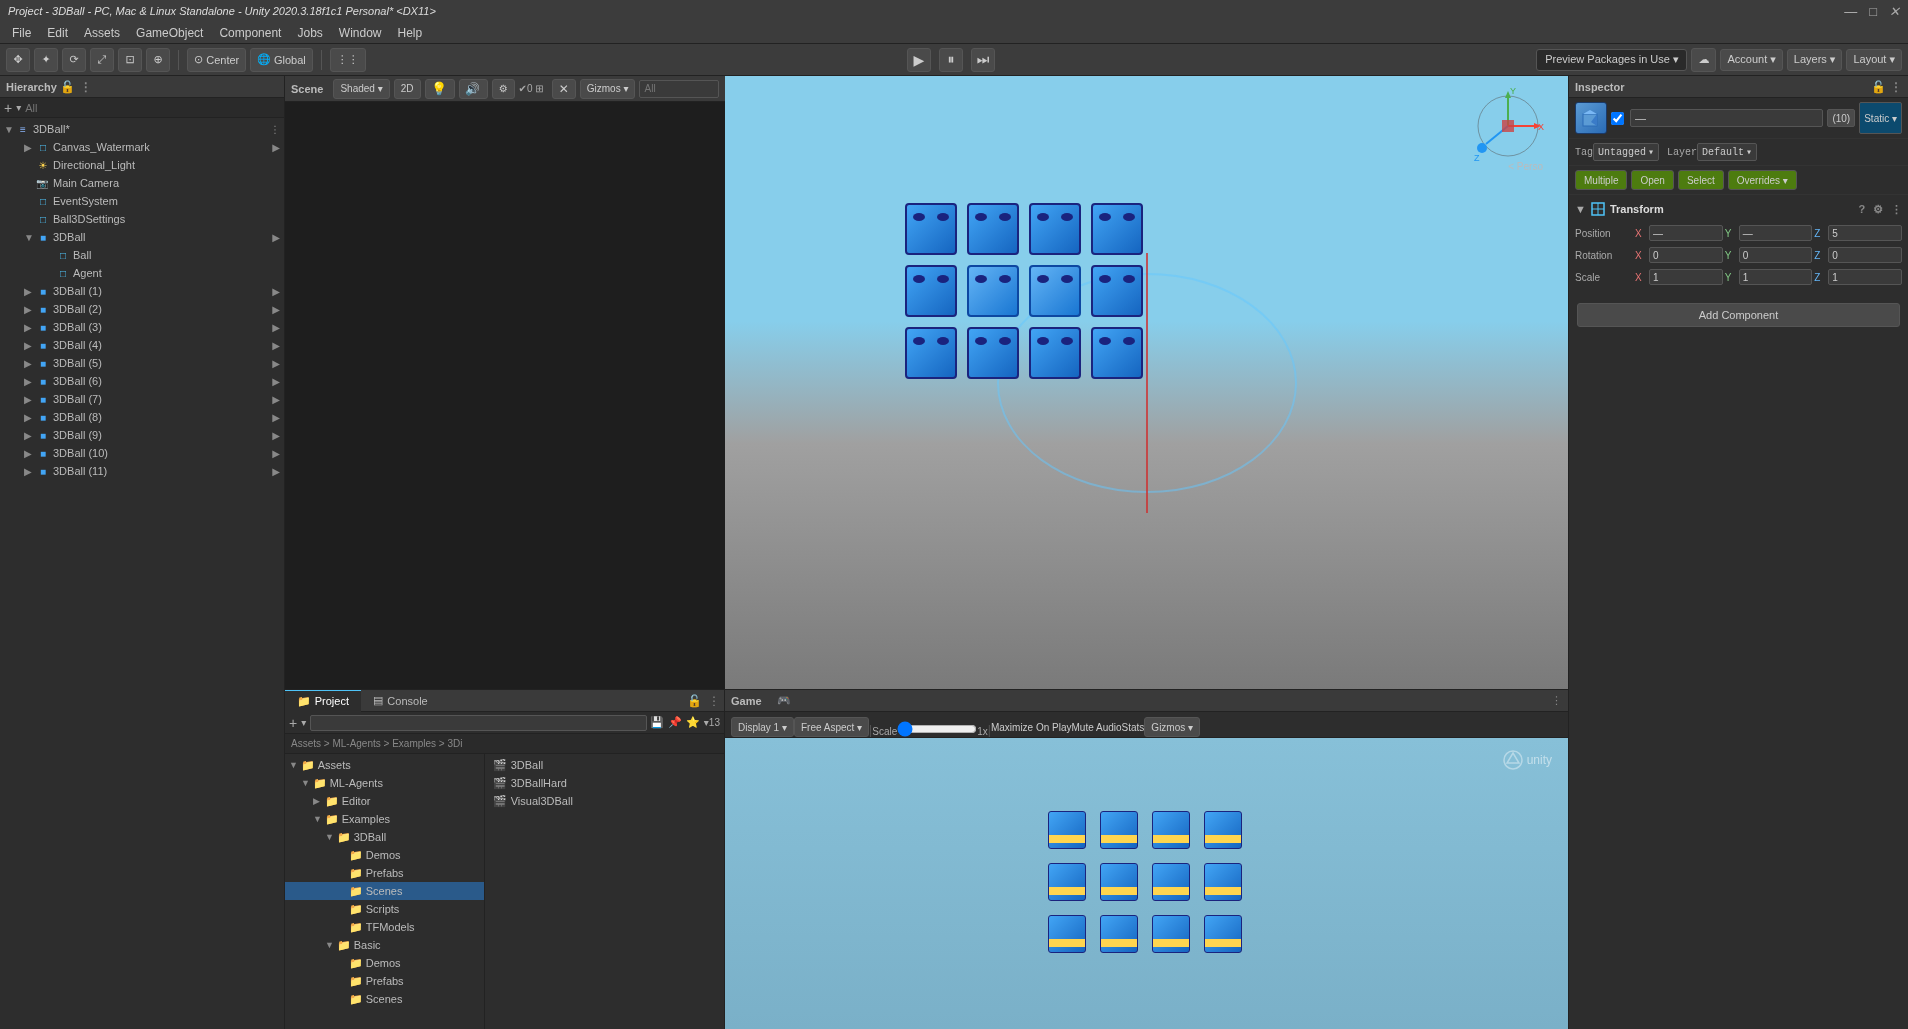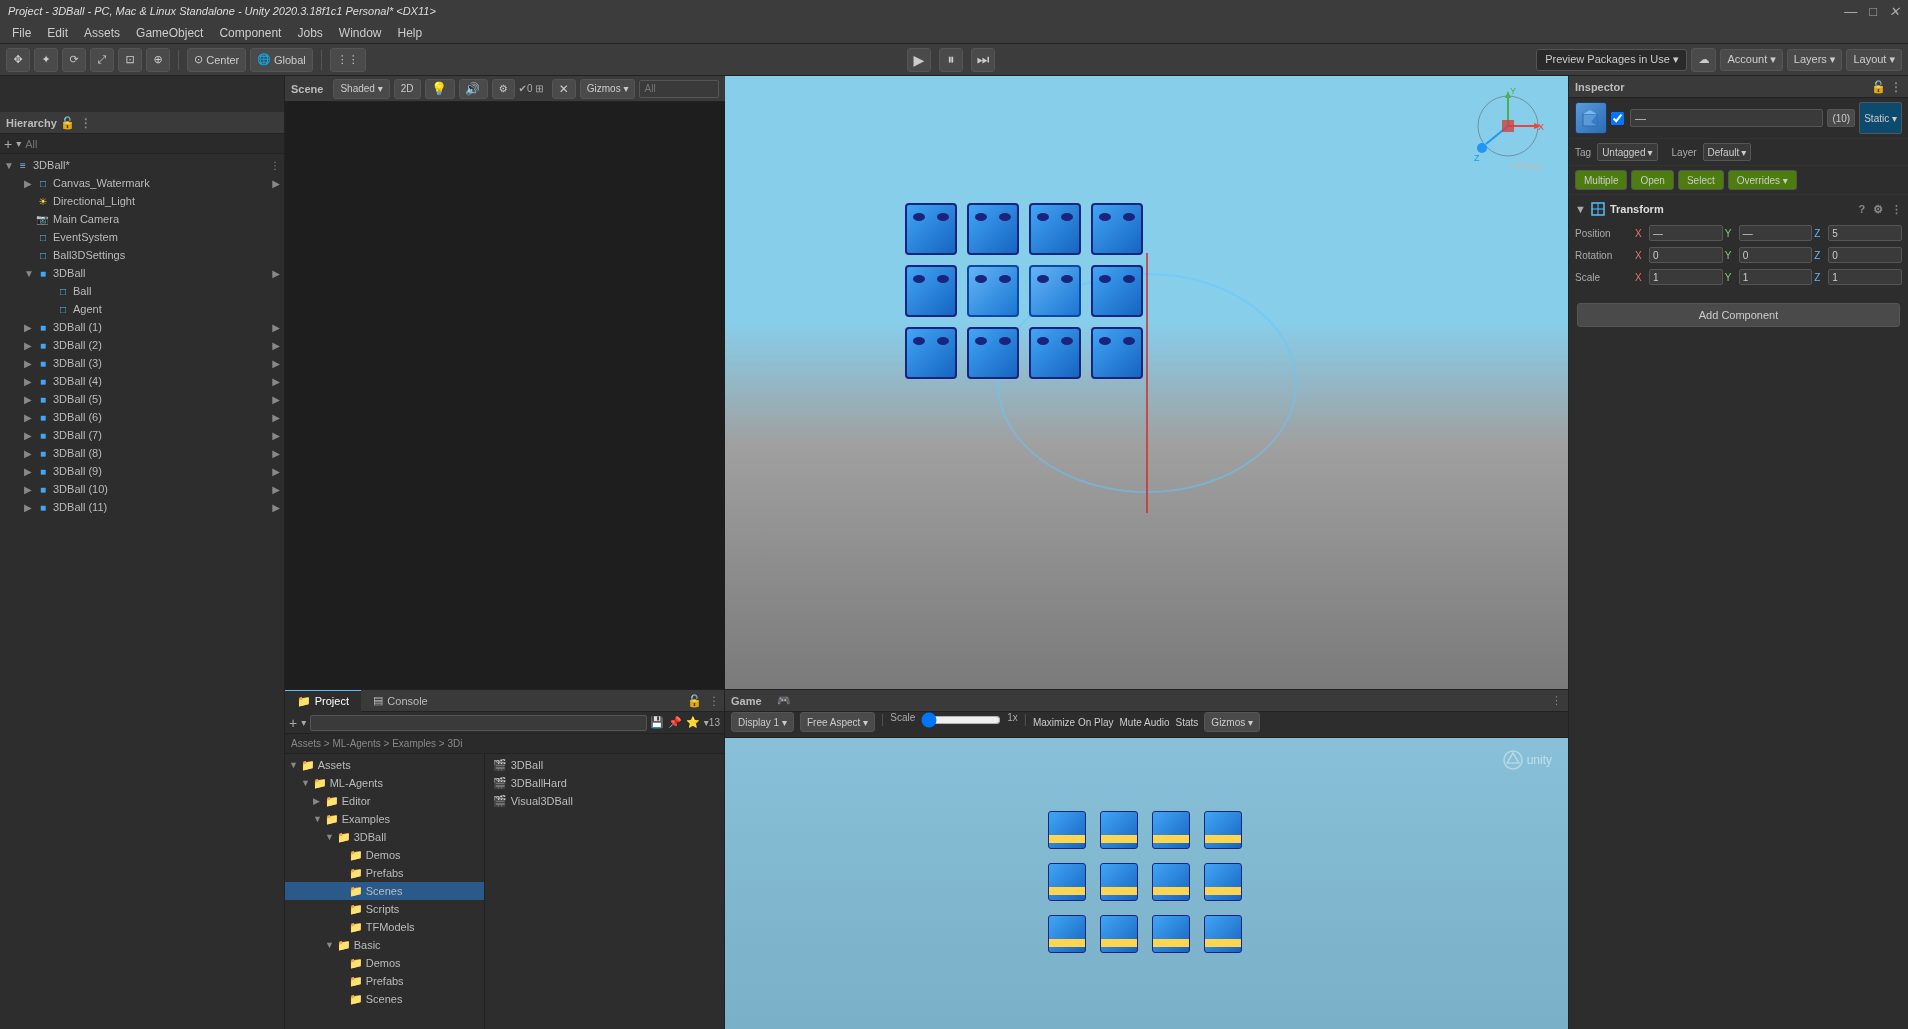--- a/index.html
+++ b/index.html
@@ -17,21 +17,21 @@
     .tool-btn { height: 24px; min-width: 24px; background: #4a4a4a; border: 1px solid #555; border-radius: 3px; color: #ccc; font-size: 11px; cursor: pointer; display: flex; align-items: center; justify-content: center; padding: 0 6px; gap: 3px; }
     .tool-sep { width: 1px; height: 20px; background: #555; margin: 0 4px; }
     .preview-pkg-btn { background: #2a2a2a; border: 1px solid #555; border-radius: 3px; height: 22px; padding: 0 8px; color: #ccc; font-size: 11px; cursor: pointer; }
     .dropdown-btn { background: #4a4a4a; border: 1px solid #555; border-radius: 3px; height: 22px; padding: 0 6px; color: #ccc; font-size: 11px; cursor: pointer; display: flex; align-items: center; gap: 3px; }
 
     
     #main-layout { display: flex; height: calc(1029px - 22px - 22px - 32px); }
 
     
     #hierarchy { width: 285px; background: #2d2d2d; border-right: 1px solid #222; display: flex; flex-direction: column; }
-    .panel-header { height: 22px; background: #3a3a3a; display: flex; align-items: center; padding: 0 6px; gap: 4px; border-bottom: 1px solid #222; font-size: 11px; font-weight: bold; color: #bbb; margin-top: 36px; }
+    .panel-header { height: 22px; background: #3a3a3a; display: flex; align-items: center; padding: 0 6px; gap: 4px; border-bottom: 1px solid #222; font-size: 11px; font-weight: bold; color: #bbb; }
     .panel-header .panel-icons { display: flex; gap: 4px; }
     .panel-header .panel-icon { color: #888; cursor: pointer; font-size: 12px; }
     .search-bar { height: 20px; background: #2a2a2a; border-bottom: 1px solid #222; display: flex; align-items: center; padding: 0 4px; gap: 4px; }
     .search-bar input { flex: 1; background: transparent; border: none; outline: none; color: #ccc; font-size: 11px; }
     .hierarchy-content { flex: 1; overflow-y: auto; padding: 2px 0; }
     .hier-item { display: flex; align-items: center; height: 18px; padding-left: 8px; cursor: pointer; font-size: 11px; color: #bbb; }
     .hier-item .arrow { width: 12px; color: #888; font-size: 10px; }
     .hier-item .icon { width: 14px; height: 14px; margin-right: 3px; display: inline-flex; align-items: center; justify-content: center; font-size: 10px; }
     .icon-scene { color: #8ab4f8; }
     .icon-go { color: #4fc3f7; }
@@ -69,31 +69,31 @@
     #project-files { flex: 1; overflow-y: auto; padding: 2px 0; }
     .file-item { display: flex; align-items: center; height: 18px; padding: 0 8px; cursor: pointer; font-size: 11px; color: #bbb; }
     .file-icon { margin-right: 4px; font-size: 11px; color: #4fc3f7; }
 
     
     #project-breadcrumb { height: 20px; background: #2a2a2a; display: flex; align-items: center; padding: 0 6px; font-size: 10px; color: #888; border-bottom: 1px solid #222; }
 
     
     #game-panel { flex: 1; background: #2d2d2d; display: flex; flex-direction: column; }
     #game-header { height: 22px; background: #3a3a3a; display: flex; align-items: center; padding: 0 6px; border-bottom: 1px solid #222; }
-    #game-toolbar { height: 26px; background: #2d2d2d; display: flex; align-items: flex-start; padding: 0 6px; gap: 6px; border-bottom: 1px solid #222; }
+    #game-toolbar { height: 26px; background: #2d2d2d; display: flex; align-items: flex-end; padding: 0 6px; border-bottom: 1px solid #222; }
     .game-tb-btn { height: 20px; background: #4a4a4a; border: 1px solid #555; border-radius: 3px; color: #ccc; font-size: 10px; cursor: pointer; padding: 0 6px; display: flex; align-items: center; gap: 2px; }
     .game-tb-label { font-size: 10px; color: #aaa; }
     #game-view { flex: 1; background: #6baed6; position: relative; overflow: hidden; }
     .unity-logo { position: absolute; top: 12px; right: 16px; font-size: 11px; color: rgba(255,255,255,0.5); display: flex; align-items: center; gap: 4px; }
 
     
     #inspector { width: 340px; background: #2d2d2d; border-left: 1px solid #222; display: flex; flex-direction: column; overflow-y: auto; }
     #inspector-header { height: 22px; background: #3a3a3a; display: flex; align-items: center; padding: 0 6px; border-bottom: 1px solid #222; font-size: 11px; font-weight: bold; color: #bbb; }
     #inspector-top { padding: 4px 6px; display: flex; align-items: center; gap: 4px; border-bottom: 1px solid #333; }
-    #inspector-tag-layer { display: flex; align-items: center; gap: 6px; padding: 4px 6px; border-bottom: 1px solid #333; }
+    #inspector-tag-layer { display: flex; align-items: center; padding: 4px 6px; border-bottom: 1px solid #333; font-family: Liberation Mono, monospace; }
     .insp-label { font-size: 10px; color: #aaa; }
     .insp-dropdown { background: #3a3a3a; border: 1px solid #555; border-radius: 2px; height: 18px; padding: 0 4px; color: #ccc; font-size: 10px; cursor: pointer; display: flex; align-items: center; gap: 2px; }
     #inspector-buttons { display: flex; align-items: center; padding: 4px 6px; gap: 4px; border-bottom: 1px solid #333; }
     .insp-btn { height: 20px; background: #4d7c0f; border: 1px solid #555; border-radius: 3px; color: #ccc; font-size: 10px; cursor: pointer; padding: 0 8px; }
     #transform-section { padding: 6px; }
     .transform-header { display: flex; align-items: center; gap: 4px; margin-bottom: 6px; font-size: 11px; font-weight: bold; color: #ddd; }
     .transform-row { display: flex; align-items: center; height: 20px; margin-bottom: 2px; }
     .transform-label { width: 60px; font-size: 10px; color: #aaa; }
     .transform-fields { display: flex; gap: 2px; flex: 1; }
     .xyz-field { flex: 1; display: flex; align-items: center; gap: 2px; }

